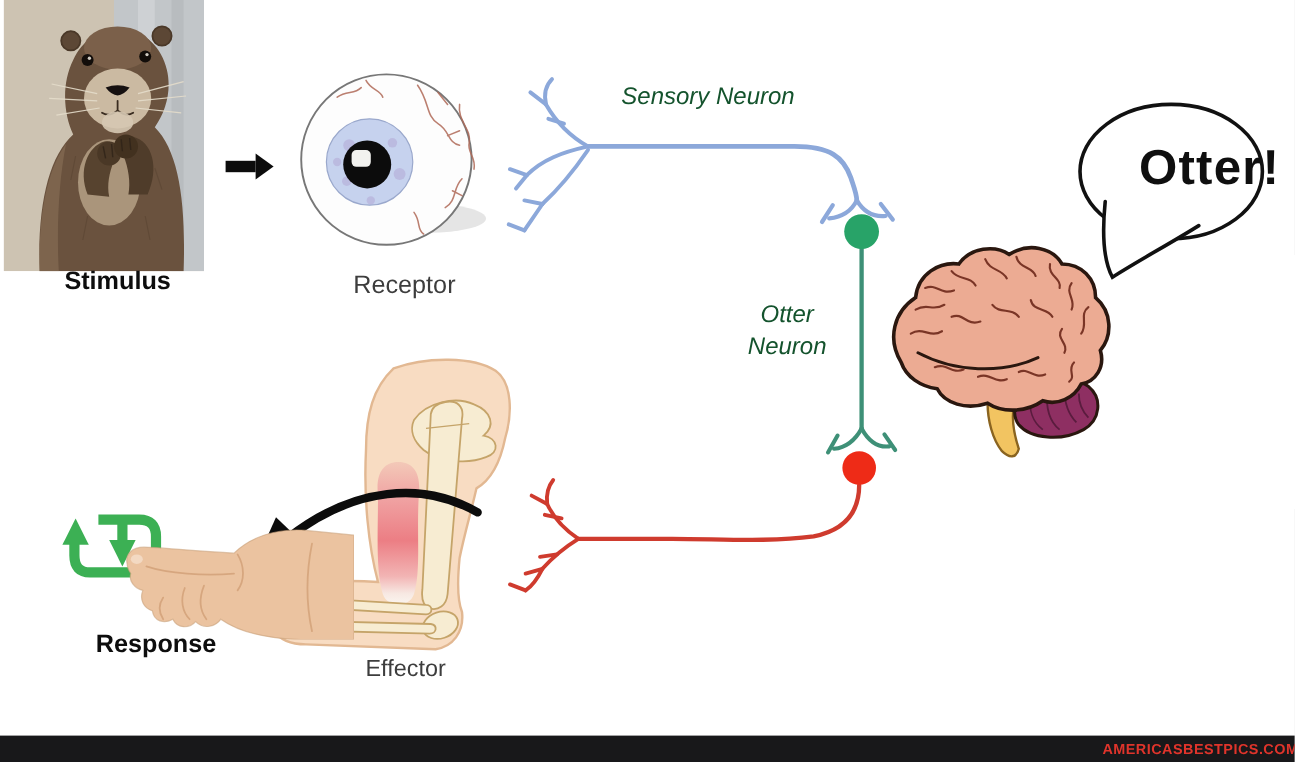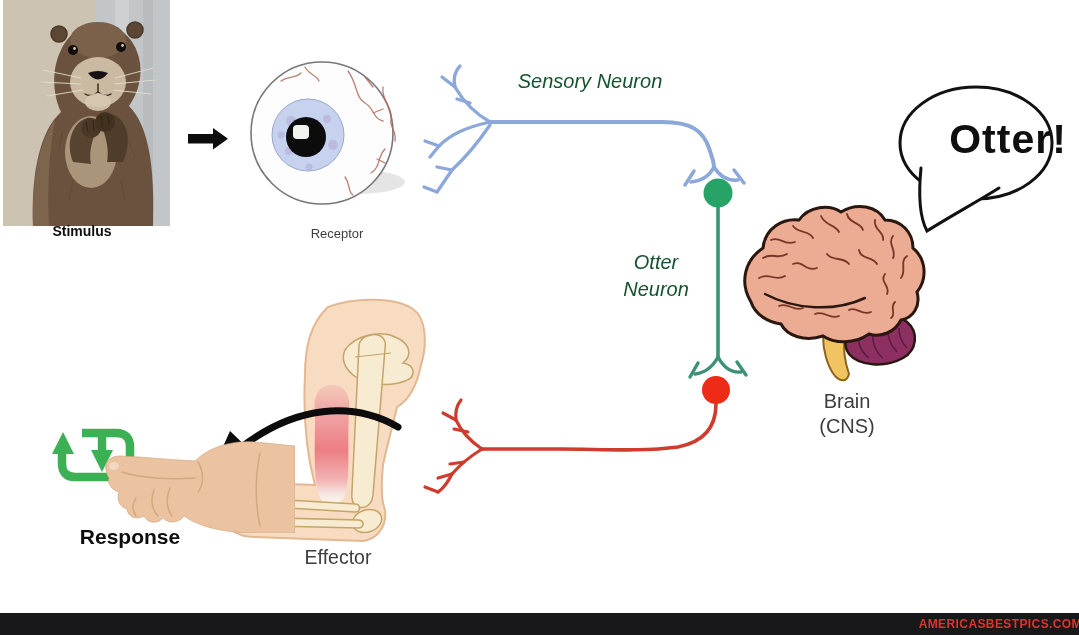--- a/index.html
+++ b/index.html
@@ -6,22 +6,22 @@
   .canvas{
     position:relative;width:1079px;height:635px;margin:0 auto;
     background:var(--background,#fff);overflow:hidden;
     font-family:"Liberation Sans",sans-serif;
   }
   .abs{position:absolute;}
   svg{display:block;}
   .label{position:absolute;text-align:center;color:var(--label-gray,#3d3d3d);}
   .label.bold{font-weight:bold;color:var(--label-black,#0d0d0d);}
   .label.italic{font-style:italic;color:#14532d;}
-  .lbl-stimulus{left:0;top:223px;width:164px;font-size:14px;}
-  .lbl-receptor{left:276px;top:226px;width:122px;font-size:13px;text-align:center;}
+  .lbl-stimulus{left:16px;top:223px;width:164px;font-size:21px;}
+  .lbl-receptor{left:276px;top:226px;width:122px;font-size:21px;text-align:center;}
   .lbl-sensory{left:500px;top:70px;width:180px;font-size:20px;}
   .lbl-relay{left:597px;top:249px;width:118px;font-size:20px;line-height:27px;}
   .lbl-motor{left:512px;top:468px;width:158px;font-size:20px;}
   .lbl-brain{left:794px;top:389px;width:106px;font-size:20px;line-height:25px;}
   .lbl-response{left:52px;top:525px;width:156px;font-size:21px;}
   .lbl-effector{left:282px;top:546px;width:112px;font-size:19.5px;}
   .lbl-speech{
     left:903px;top:116px;width:146px;font-size:41px;font-weight:bold;
     color:#0f0f0f;letter-spacing:1px;margin-left:32px;
   }
@@ -200,24 +200,20 @@
       <path d="M58,66 C68,62 70,74 82,70"></path>
       <path d="M92,56 C98,64 108,58 114,66"></path>
       <path d="M124,52 C126,62 138,58 142,66"></path>
       <path d="M150,76 C144,84 156,88 152,96"></path>
       <path d="M44,108 C54,104 58,114 68,110"></path>
       <path d="M80,116 C90,112 94,122 104,118"></path>
       <path d="M114,112 C122,108 126,118 136,114"></path>
       <path d="M160,104 C154,110 162,116 156,120"></path>
     </g>
   </svg>
-  <div class="label lbl-brain two-line">
-    <span>Brain</span>
-    <span>(CNS)</span>
-  </div>
 
   <svg class="abs" style="left:885px;top:80px;" width="175" height="160" viewBox="0 0 175 160">
     <ellipse cx="91" cy="63" rx="76" ry="56" fill="#fff" stroke="#111" stroke-width="3"></ellipse>
     <path d="M36,88 C33,118 35,138 42,151 C64,137 90,123 114,108" fill="#fff" stroke="#111" stroke-width="3" stroke-linecap="round"></path>
   </svg>
   <div class="label lbl-speech">Otter!</div>
 
   <svg class="abs" style="left:195px;top:295px;" width="235" height="260" viewBox="0 0 235 260">
     <defs>
       <linearGradient id="muscleGrad" x1="0" y1="0" x2="0" y2="1">

